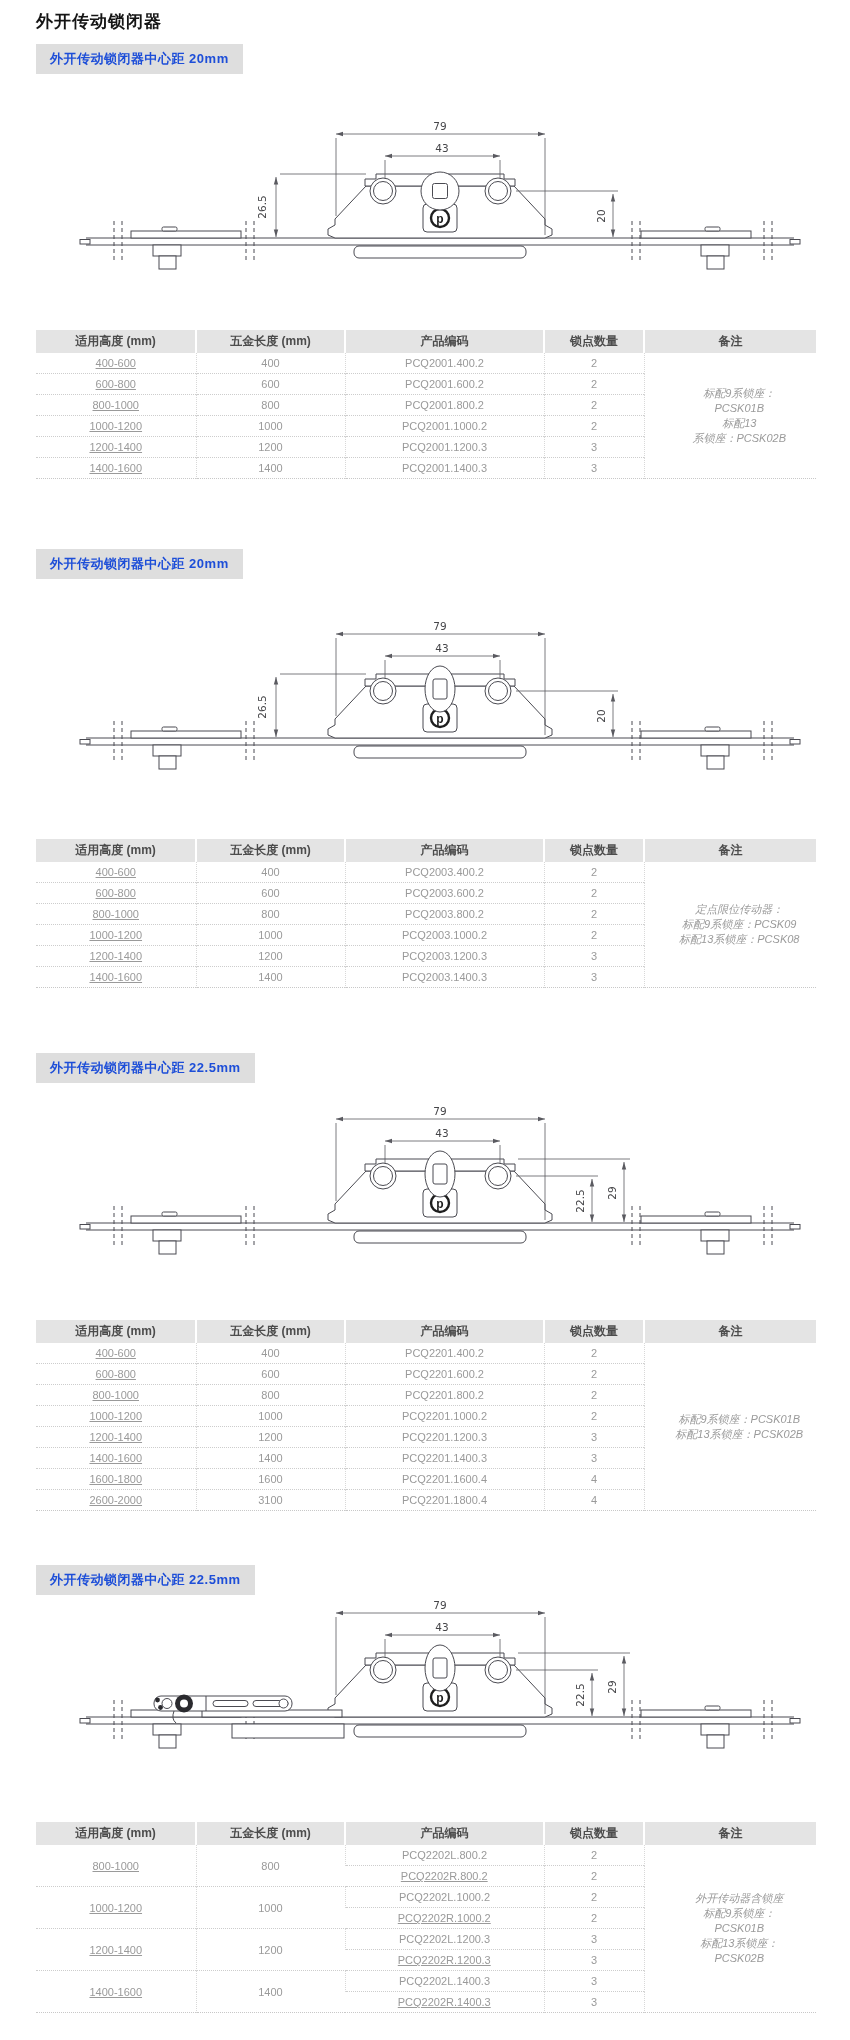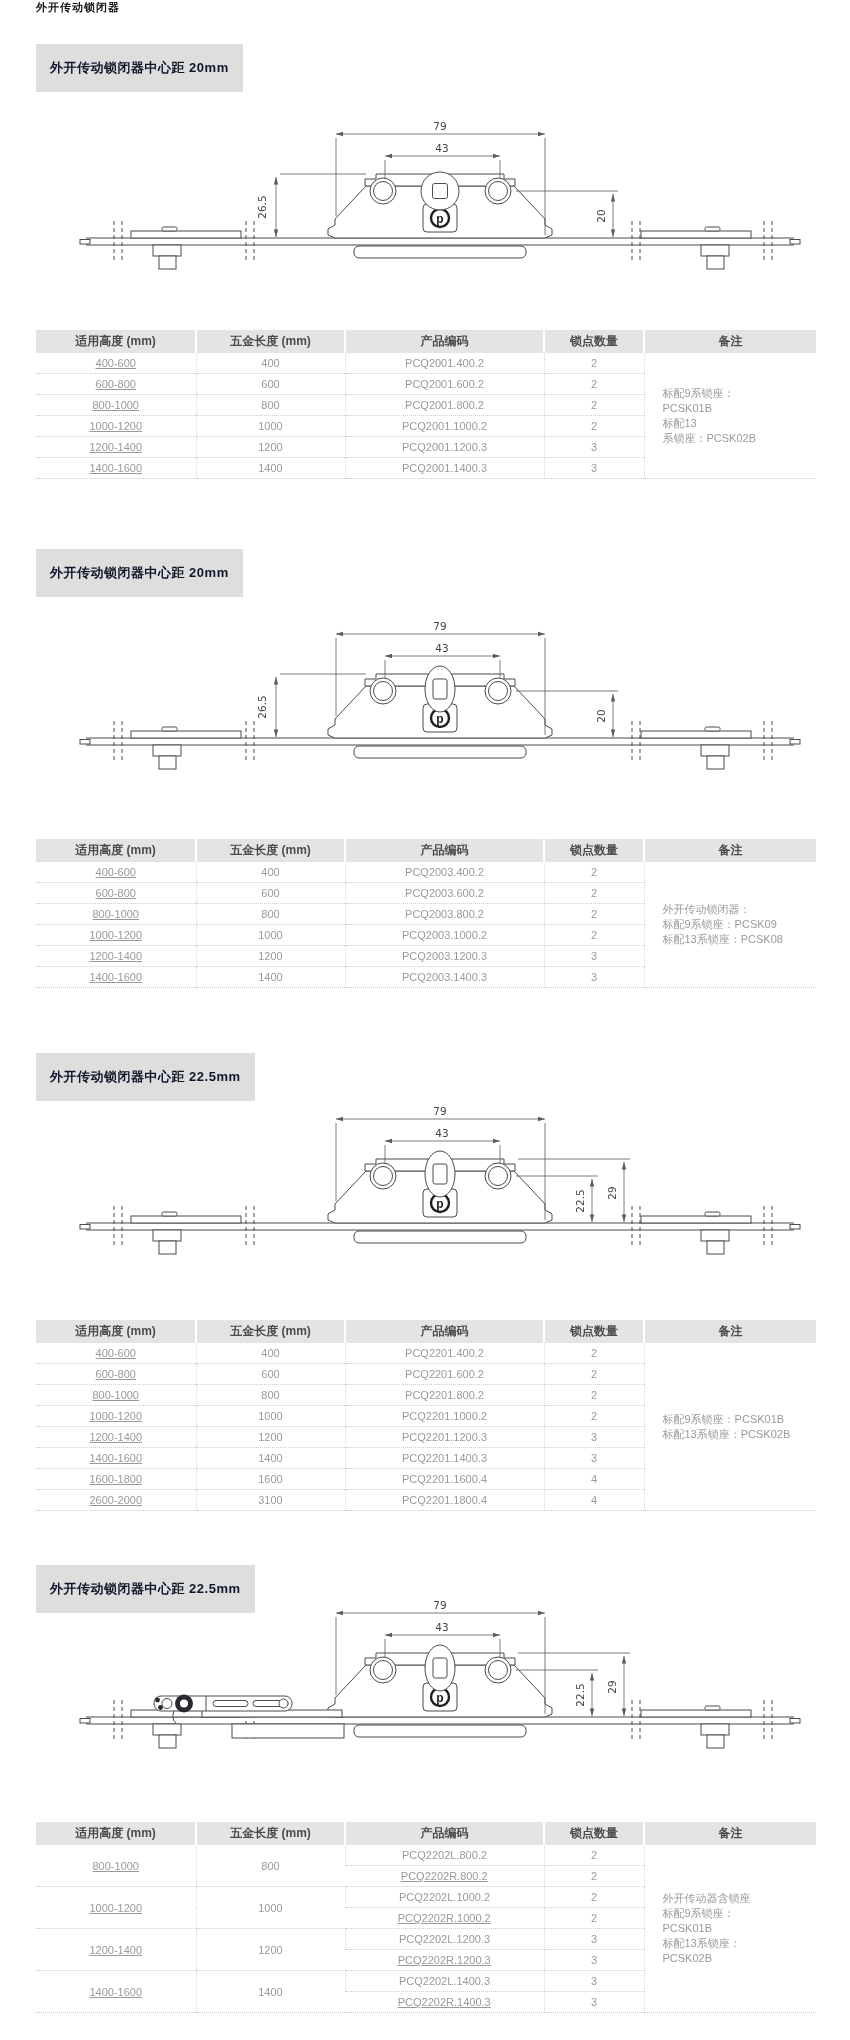--- a/index.html
+++ b/index.html
@@ -1,31 +1,31 @@
 <!DOCTYPE html>
 <html><head>
 <meta charset="utf-8">
 <style>
   html,body{margin:0;padding:0;}
   body{width:850px;height:2040px;position:relative;background:#fff;
        font-family:"Liberation Sans","DejaVu Sans",sans-serif;overflow:hidden;}
   .abs{position:absolute;left:36px;}
-  .page-title{top:0;font-size:11px;font-weight:bold;color:#151515;letter-spacing:1px;}
-  .bar{background:#dedede;color:#0f172a;font-size:13px;font-weight:bold;
-       padding:15px 14px;letter-spacing:0.5px;}
+  .page-title{top:10px;font-size:17px;font-weight:bold;color:#151515;letter-spacing:1px;}
+  .bar{background:#dedede;color:#1d4ed8;font-size:13px;font-weight:bold;
+       padding:6px 14px;letter-spacing:0.5px;}
   table.tbl{width:780px;border-collapse:collapse;table-layout:fixed;
        border-bottom:1px dotted #c8c8c8;}
   .tbl th{background:#e4e4e4;font-size:12px;color:#4c4c4c;font-weight:bold;
        height:21px;padding:1px 0;border-left:2px solid #fff;margin-top:11px;}
   .tbl th:first-child{border-left:none;}
   .tbl td{font-size:11px;color:#9a9a9a;text-align:center;height:20px;padding:0;
        border-top:1px dotted #cdcdcd;border-left:1px dotted #d8d8d8;}
   .tbl td:first-child{border-left:none;text-decoration:underline;}
   .tbl tbody tr:first-child td{border-top:none;}
-  .tbl td.remark{text-align:left;padding-left:18px;line-height:15px;}
+  .tbl td.remark{text-align:center;padding-left:18px;line-height:15px;font-style:italic;}
   svg.draw{position:absolute;left:36px;overflow:visible;}
   .ln{stroke:#4b4b52;fill:none;stroke-width:1;}
   .fw{fill:#fff;stroke:#4b4b52;stroke-width:1;}
   .brk{stroke:#4b4b52;stroke-width:1;stroke-dasharray:4 3;fill:none;}
   .dm{stroke:#5a5a60;stroke-width:0.8;fill:none;}
   .ar{fill:#5a5a60;stroke:none;}
   .dt{font-size:10.5px;fill:#454548;text-anchor:middle;font-family:"DejaVu Sans",sans-serif;}
 </style>
 </head>
 <body>
@@ -230,21 +230,21 @@
         <th>备注</th>
       </tr>
     </thead>
     <tbody>
       <tr>
         <td>400-600</td>
         <td>400</td>
         <td>PCQ2003.400.2</td>
         <td>2</td>
         <td class="remark" rowspan="6">
-          <div>外开传动锁闭器：</div>
+          <div>定点限位传动器：</div>
           <div>标配9系锁座：PCSK09</div>
           <div>标配13系锁座：PCSK08</div>
         </td>
       </tr>
       <tr>
         <td>600-800</td>
         <td>600</td>
         <td>PCQ2003.600.2</td>
         <td>2</td>
       </tr>

